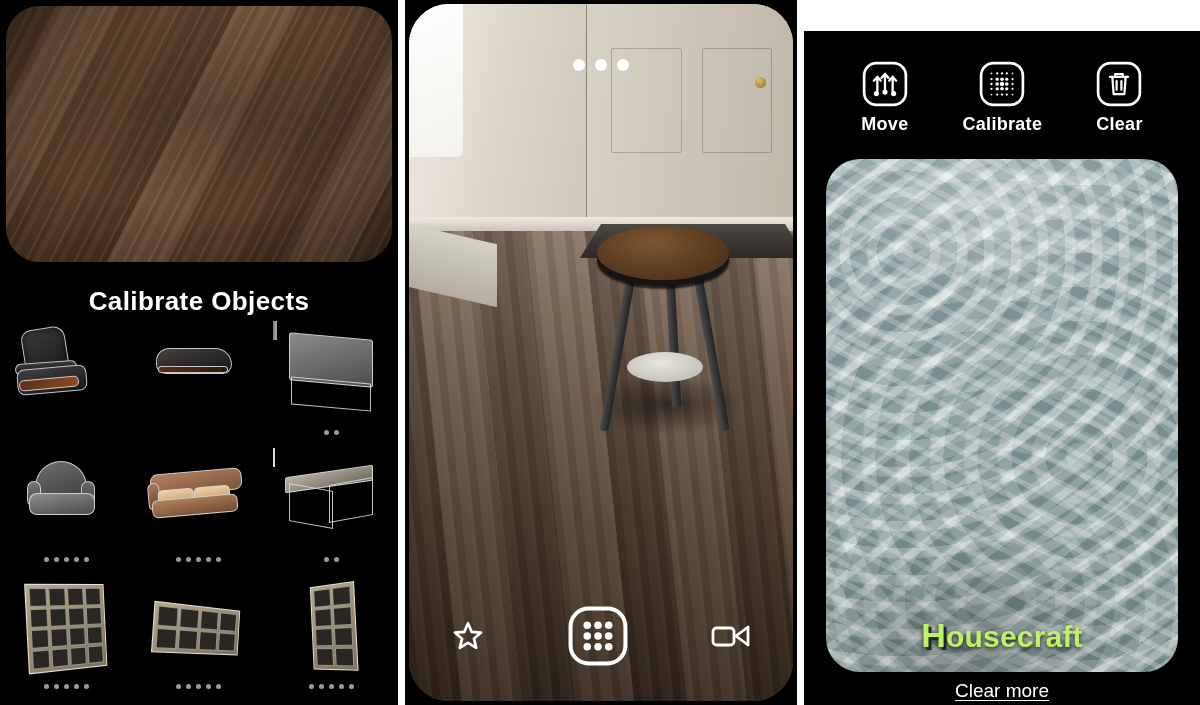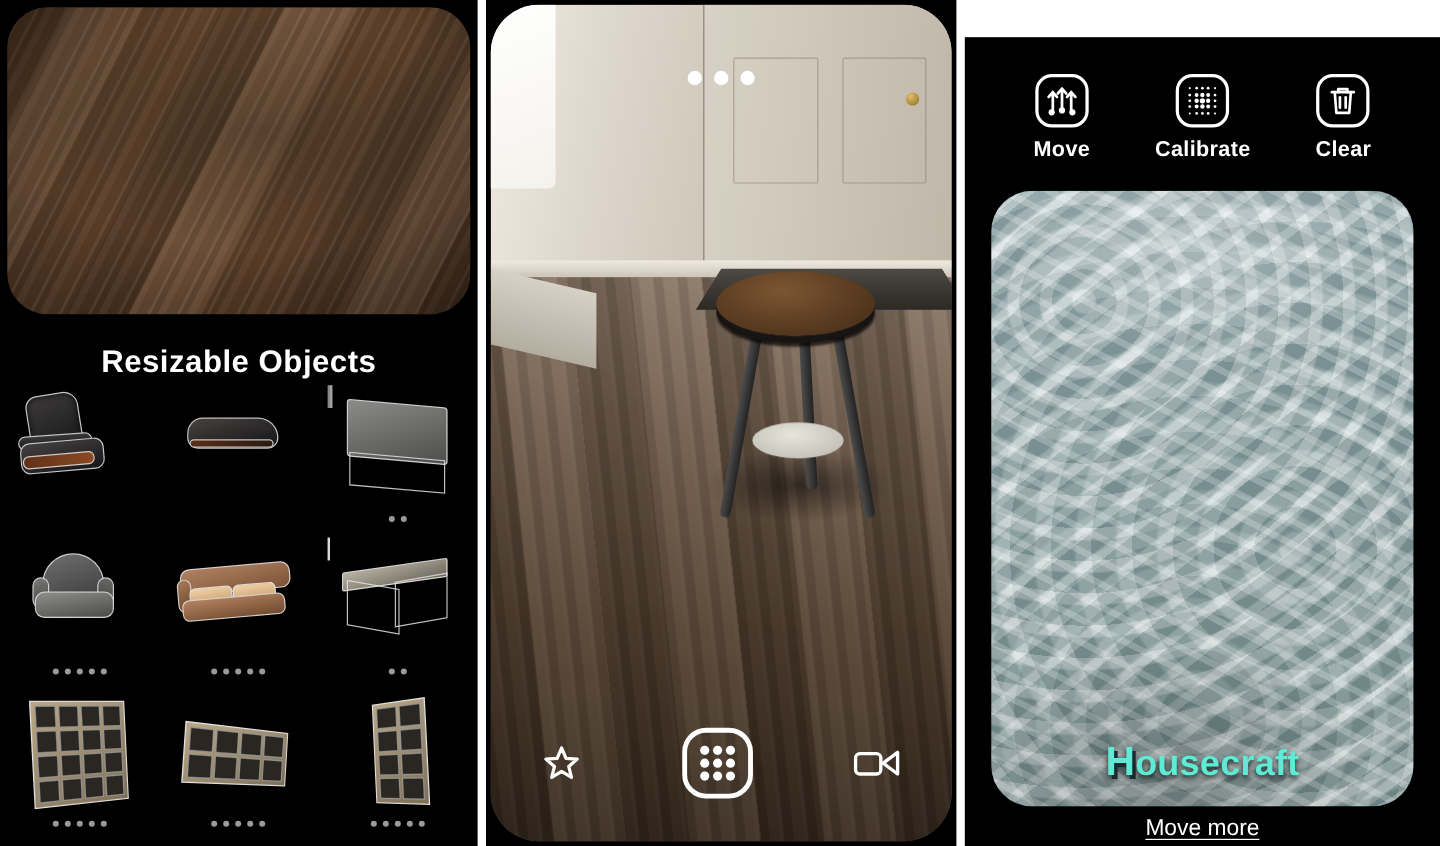--- a/index.html
+++ b/index.html
@@ -281,21 +281,21 @@
     filter: blur(0.35px);
   }
   .water::after {
     content:""; position:absolute; inset:0;
     background:
       radial-gradient(ellipse 60% 26% at 48% 10%, rgba(255,255,255,0.30), rgba(255,255,255,0) 70%),
       radial-gradient(ellipse 70% 34% at 40% 96%, rgba(0,0,0,0.22), rgba(0,0,0,0) 72%);
   }
   .brand-wordmark {
     position: absolute; left: 0; bottom: 17px; width: 352px;
-    text-align: center; color: #5eead4;
+    text-align: center; color: #bef264;
     font-size: 30px; font-weight: 700; letter-spacing: 0.2px;
     text-shadow: 0 2px 4px rgba(0,0,0,.7);
   }
   .brand-wordmark .cap {
     display: inline-block; font-size: 34px; font-weight: 700;
     text-shadow: 3px 3px 0 #1d2a30, 0 2px 5px rgba(0,0,0,.8);
   }
   .learn-more {
     position: absolute; left: 0; top: 649px; width: 396px;
     text-align: center; color: #ffffff;
@@ -306,21 +306,21 @@
 <body>
 
 <div class="screens">
 
   <div class="panel panel-left">
 
     <div class="preview-frame">
       <div class="wood-preview"></div>
     </div>
 
-    <div class="section-title">Resizable Objects</div>
+    <div class="section-title">Calibrate Objects</div>
 
     <div class="obj-grid">
 
       <div class="obj-cell">
         <div class="obj-art">
           <span class="outline lc-back"></span><span class="outline lc-arm"></span>
           <span class="outline lc-seat"></span><span class="lc-wood outline"></span>
           <span class="lc-stem"></span><span class="lc-leg1"></span>
           <span class="lc-leg2"></span><span class="lc-leg3"></span>
         </div>
@@ -612,17 +612,17 @@
 
     </div>
 
     <div class="brand-frame">
       <div class="water"></div>
       <div class="brand-wordmark">
         <span class="cap">H</span><span>ousecraft</span>
       </div>
     </div>
 
-    <div class="learn-more">Move more</div>
+    <div class="learn-more">Clear more</div>
 
   </div>
 
 </div>
 
 </body></html>

